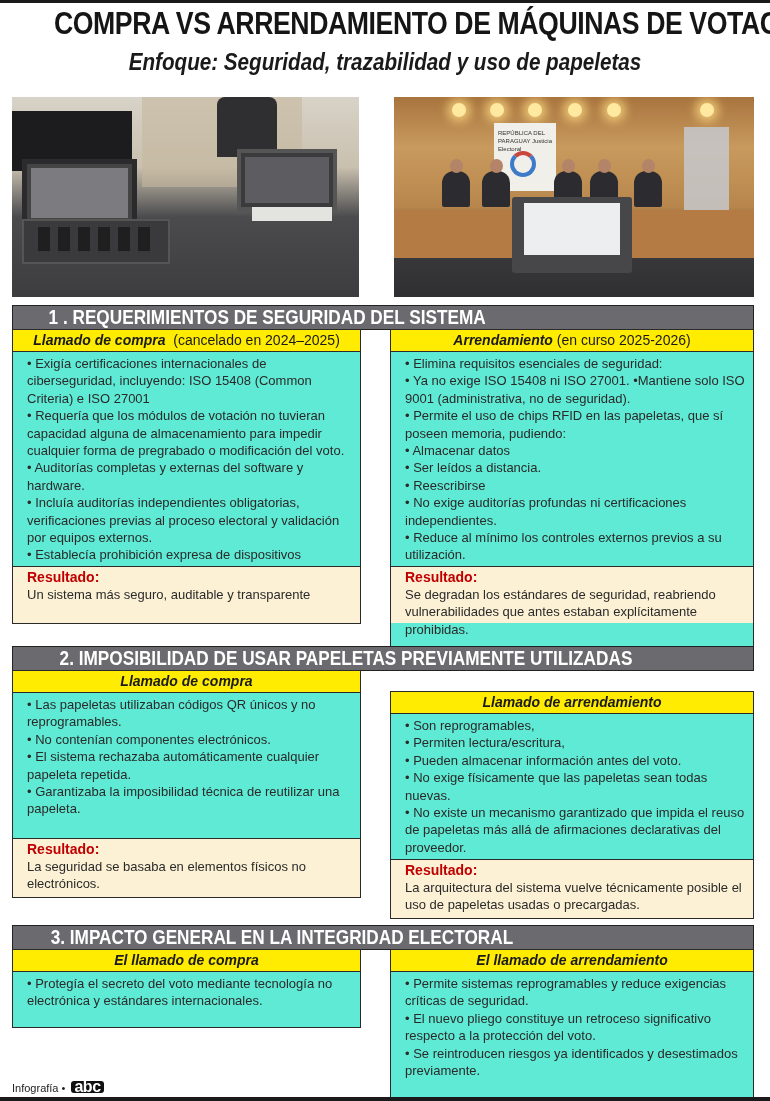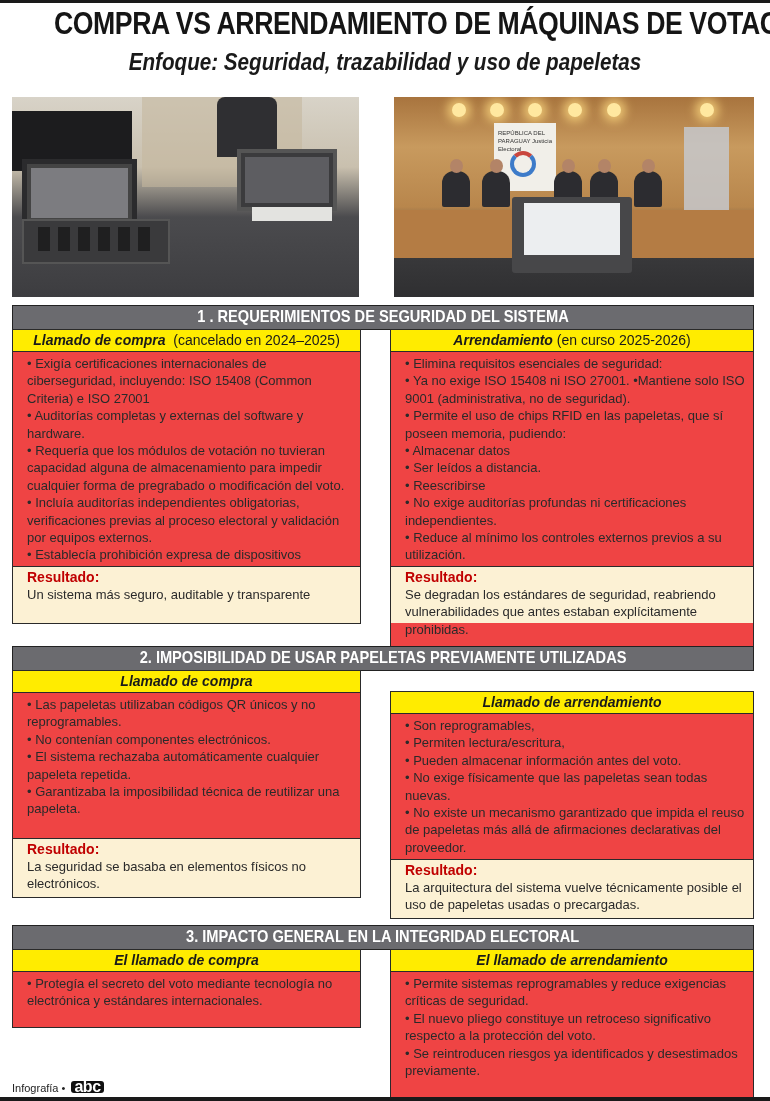--- a/index.html
+++ b/index.html
@@ -47,26 +47,26 @@
   .pr-person::before { content: ""; position: absolute; left: 8px; top: -12px; width: 13px; height: 14px; border-radius: 50%; background: #b38467; }
   .pr-desk { position: absolute; left: 0; top: 113px; width: 360px; height: 48px; background: #b47c44; }
   .pr-machine { position: absolute; left: 118px; top: 100px; width: 120px; height: 76px; background: #474749; border-radius: 3px; }
   .pr-machine::after { content: ""; position: absolute; left: 12px; top: 6px; width: 96px; height: 52px; background: #eceef0; }
 
   
   .section { position: absolute; left: 12px; width: 742px; }
   .sec-header {
     position: absolute; left: 0; top: 0; width: 742px; height: 25px;
     background: #6b6b6f; border: 1.5px solid #222; color: #fff;
-    font-weight: bold; font-size: 17px; text-align: center; line-height: 22px;
+    font-weight: bold; font-size: 20px; line-height: 22px;
     white-space: nowrap;
   }
   .sec-header span { display: inline-block; transform: scaleX(0.86); transform-origin: center; }
 
-  .col { position: absolute; border: 1.5px solid #2a2a2a; background: #ef4444; }
+  .col { position: absolute; border: 1.5px solid #2a2a2a; background: #5eead4; }
   .col-left { left: 0; width: 349px; }
   .col-right { left: 378px; width: 364px; }
   .col-head {
     height: 22px; background: #ffec00; border-bottom: 1.5px solid #2a2a2a;
     text-align: center; font-size: 14px; line-height: 20px; color: #1a1a1a; white-space: nowrap;
   }
   .col-head .em { font-weight: bold; font-style: italic; }
   .col-body { padding: 3px 8px 0 14px; font-size: 13px; line-height: 17.4px; color: #2a2a2a; }
   .col-body .item { display: block; transform-origin: left; }
   .col-body .item::before { content: "\2022  "; white-space: pre; }
@@ -124,22 +124,22 @@
   <div class="pr-machine"></div>
 </div>
 
 <section class="section" style="top:305px; height:320px;">
   <div class="sec-header"><span>1 . REQUERIMIENTOS DE SEGURIDAD DEL SISTEMA</span></div>
 
   <div class="col col-left" style="top:24px; height:295px;">
     <div class="col-head"><span class="em">Llamado de compra</span><span style="white-space:pre">  (cancelado en 2024–2025)</span></div>
     <div class="col-body">
       <span class="item">Exigía certificaciones internacionales de ciberseguridad, incluyendo: ISO 15408 (Common Criteria) e ISO 27001</span>
+      <span class="item">Requería que los módulos de votación no tuvieran capacidad alguna de almacenamiento para impedir cualquier forma de pregrabado o modificación del voto.</span>
       <span class="item">Auditorías completas y externas del software y hardware.</span>
-      <span class="item">Requería que los módulos de votación no tuvieran capacidad alguna de almacenamiento para impedir cualquier forma de pregrabado o modificación del voto.</span>
       <span class="item">Incluía auditorías independientes obligatorias, verificaciones previas al proceso electoral y validación por equipos externos.</span>
       <span class="item">Establecía prohibición expresa de dispositivos electrónicos dentro de las papeletas.</span>
     </div>
     <div class="result" style="top:236px; height:57px;">
       <div class="result-label">Resultado:</div>
       <div class="result-text">Un sistema más seguro, auditable y transparente</div>
     </div>
   </div>
 
   <div class="col col-right" style="top:24px; height:322px;">

